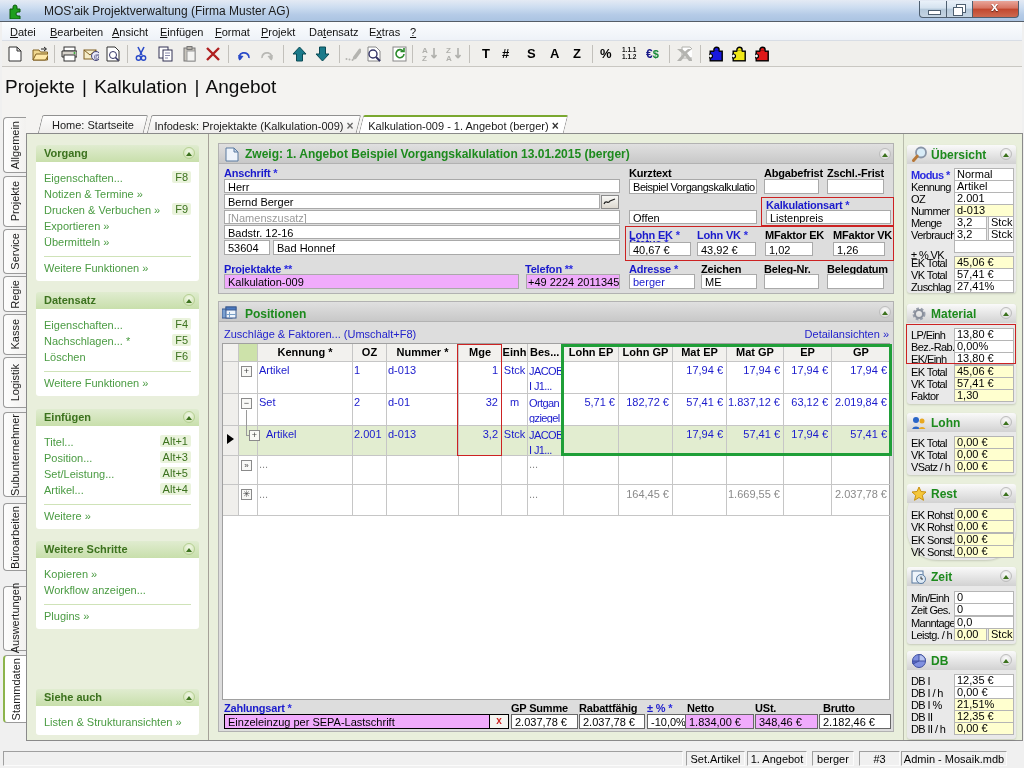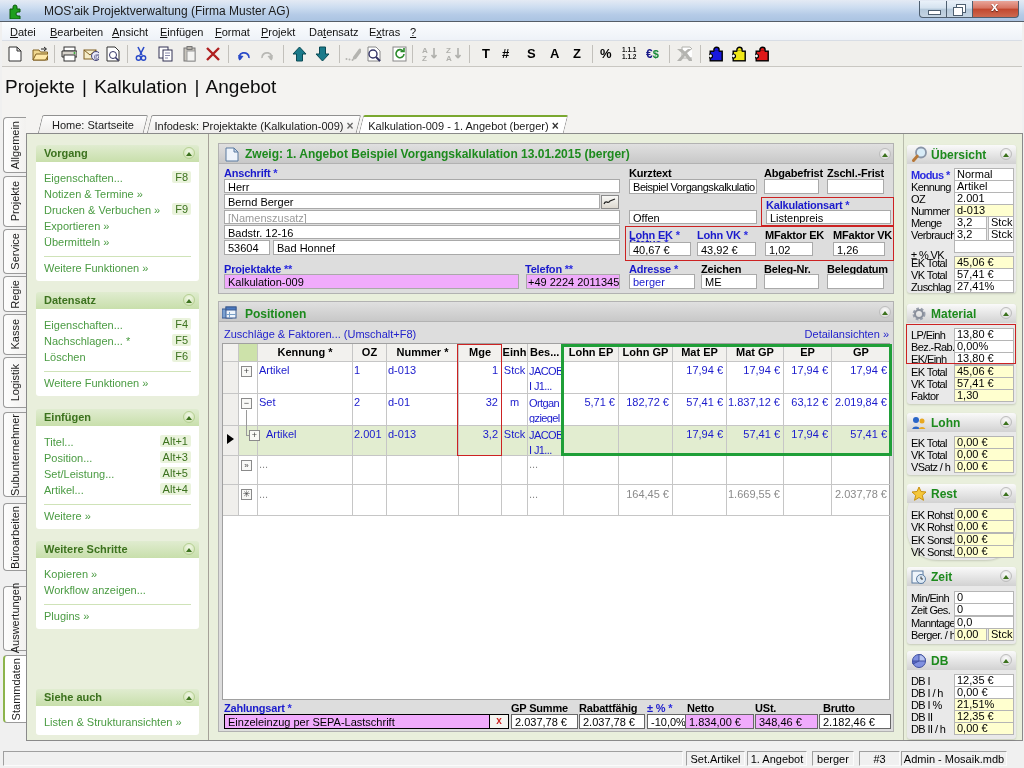--- a/index.html
+++ b/index.html
@@ -656,21 +656,21 @@
           </svg>
           <span class="tx">Zeit</span>
           <span class="col3"></span>
         </div>
       <div class="rlab" style="top:25px;">Min/Einh</div>
         <div class="rval" style="top:24px;">0</div>
       <div class="rlab" style="top:37px;">Zeit Ges.</div>
         <div class="rval" style="top:36px;">0</div>
       <div class="rlab" style="top:50px;">Manntage</div>
         <div class="rval" style="top:49px;">0,0</div>
-      <div class="rlab" style="top:62px;">Berger. / h</div>
+      <div class="rlab" style="top:62px;">Leistg. / h</div>
         <div class="rval yl2" style="top:61px;width:33px;">0,00</div>
         <div class="rval yl2" style="top:61px;left:81px;width:26px;">Stck</div>
     </div>
 
     <div class="rbox" style="top:517px;height:88px;">
       <div class="rhead">
           <svg style="position:absolute;left:4px;top:2px" width="16" height="16">
             <circle cx="8" cy="8" r="6.5" fill="#8090e0" stroke="#4050a0"></circle>
             <path d="M8 8 L8 1.5 A6.5 6.5 0 0 1 14.5 8 z" fill="#b8c4f0" stroke="#4050a0"></path>
             <path d="M8 8 L2 11 A6.5 6.5 0 0 1 1.5 8 z" fill="#5868c8" stroke="#4050a0"></path>

